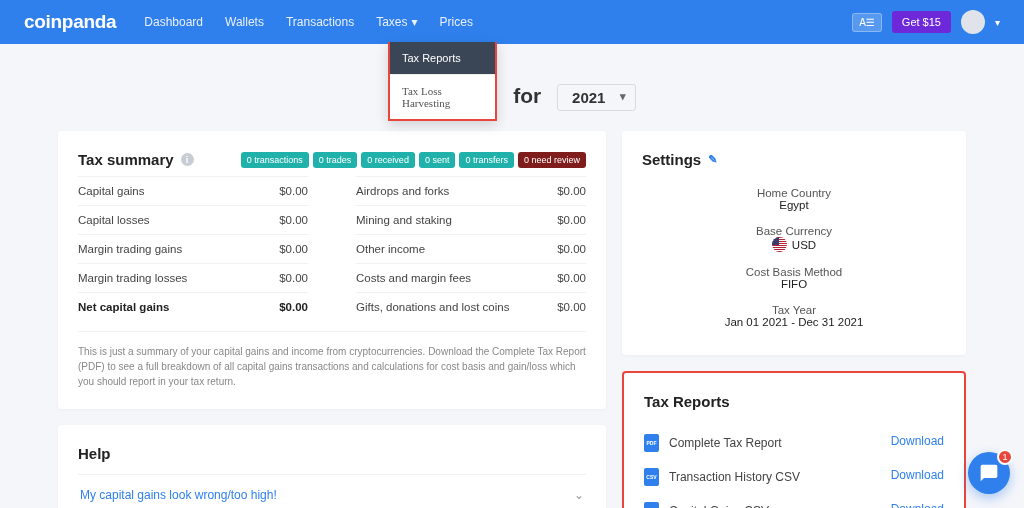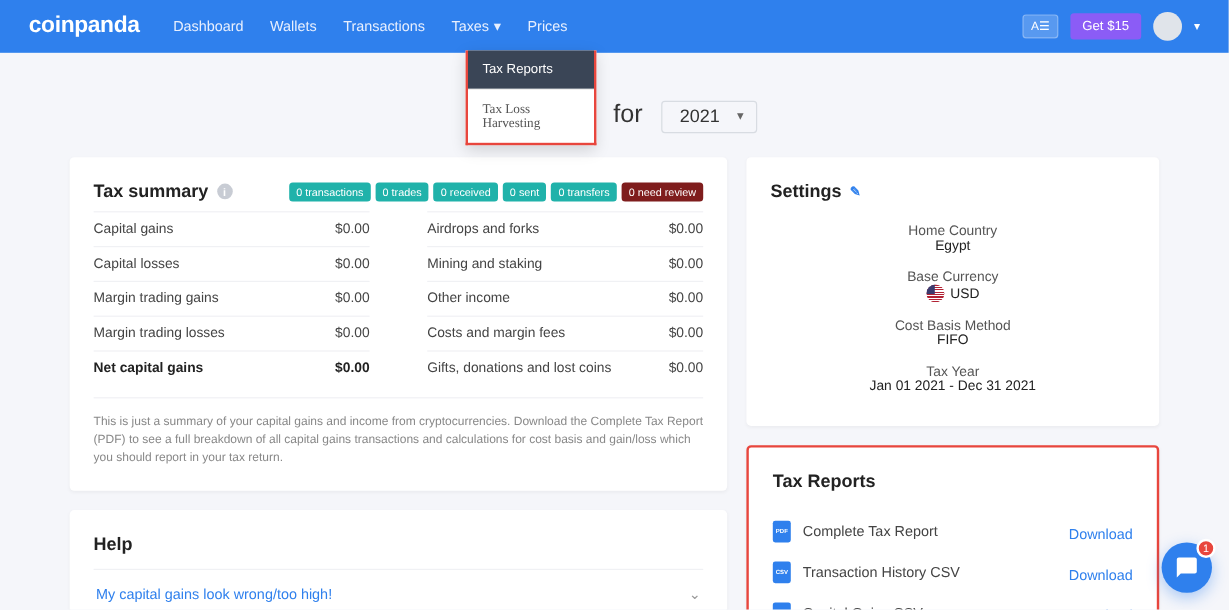--- a/index.html
+++ b/index.html
@@ -4,28 +4,28 @@
   <style>
     * { margin: 0; padding: 0; box-sizing: border-box; }
     body { font-family: -apple-system, BlinkMacSystemFont, 'Segoe UI', sans-serif; background: #f5f6fa; width: 1024px; height: 508px; overflow: hidden; position: relative; }
     .navbar { background: #2f80ed; height: 44px; display: flex; align-items: center; padding: 0 24px; justify-content: space-between; }
     .nav-left { display: flex; align-items: center; gap: 28px; }
     .logo { color: #fff; font-size: 19px; font-weight: 600; letter-spacing: -0.3px; }
     .nav-links { display: flex; gap: 22px; }
     .nav-link { color: #e8effe; font-size: 12px; cursor: pointer; display: flex; align-items: center; gap: 4px; }
     .nav-right { display: flex; align-items: center; gap: 10px; }
     .translate-btn { background: rgba(255,255,255,0.2); color: #fff; padding: 3px 6px; border-radius: 3px; font-size: 10px; cursor: pointer; border: 1px solid rgba(255,255,255,0.3);}
-    .get-btn { background: #8b5cf6; color: #fff; padding: 5px 10px; border-radius: 3px; font-size: 11px; cursor: pointer; font-weight: 500; }
+    .get-btn { background: #6d28d9; color: #fff; padding: 5px 10px; border-radius: 3px; font-size: 11px; cursor: pointer; font-weight: 500; }
     .avatar { width: 24px; height: 24px; border-radius: 50%; background: #e0e4ea; cursor: pointer; }
     .chev { color: #fff; font-size: 10px; cursor: pointer; }
     .dropdown { position: absolute; top: 42px; left: 388px; background: #fff; width: 109px; box-shadow: 0 4px 12px rgba(0,0,0,0.15); border: 2px solid #e8463d; border-top: none; z-index: 10; }
     .dropdown-item { padding: 10px 12px; font-size: 11px; cursor: pointer; }
     .dropdown-item.active { background: #3a4556; color: #fff; }
     .dropdown-item.inactive { color: #555; border-top: 1px solid #eee; font-family: Liberation Serif, serif; }
-    .page-title { text-align: center; margin-top: 40px; font-size: 21px; color: #333; font-weight: 400; }
+    .page-title { text-align: center; margin-top: 40px; font-size: 21px; color: #333; font-weight: 700; }
     .year-select { display: inline-block; border: 1px solid #d8dce2; padding: 4px 30px 4px 14px; margin-left: 10px; font-size: 15px; color: #333; position: relative; cursor: pointer; border-radius: 3px; }
     .year-select::after { content: '▾'; position: absolute; right: 10px; top: 5px; font-size: 11px; color: #666; }
     .content { display: flex; gap: 16px; padding: 20px 58px 0; }
     .left { flex: 1; display: flex; flex-direction: column; gap: 16px; }
     .right { width: 344px; display: flex; flex-direction: column; gap: 16px; }
     .card { background: #fff; border-radius: 4px; padding: 20px; box-shadow: 0 1px 3px rgba(0,0,0,0.04); }
     .card-header { display: flex; align-items: center; justify-content: space-between; margin-bottom: 8px; }
     .card-title { font-size: 15px; font-weight: 600; color: #222; display: flex; align-items: center; gap: 7px; }
     .info-icon { width: 13px; height: 13px; border-radius: 50%; background: #c8ccd4; color: #fff; font-size: 9px; display: flex; align-items: center; justify-content: center; font-weight: bold; }
     .edit-icon { color: #2f80ed; font-size: 11px; cursor: pointer; }
@@ -36,21 +36,21 @@
     .summary-col { flex: 1; }
     .summary-row { display: flex; justify-content: space-between; padding: 8px 0; font-size: 11.5px; color: #444; border-top: 1px solid #f0f1f4; }
     .summary-row.bold { font-weight: 600; color: #222;}
     .note { font-size: 10px; color: #888; line-height: 1.5; margin-top: 10px; border-top: 1px solid #f0f1f4; padding-top: 12px;}
     .settings-row { display: flex; justify-content: space-between; align-items: center; padding: 7px 0; font-size: 11.5px; color: #555; flex-direction: column; }
     .settings-row .val { color: #222; font-weight: 500; display: flex; align-items: center; gap: 5px; }
     .flag { width: 15px; height: 15px; border-radius: 50%; background: linear-gradient(180deg, #fff 0%, #fff 46%, #b22234 46%, #b22234 54%, #fff 54%, #fff 100%); position:relative; overflow:hidden; }
     .flag::after{content:'';position:absolute;inset:0;background:repeating-linear-gradient(180deg,#b22234 0 1px,#fff 1px 2px);}
     .flag::before{content:'';position:absolute;top:0;left:0;width:7px;height:8px;background:#3c3b6e;z-index:1;}
     .reports-card { border: 2px solid #e8463d; }
-    .report-row { display: flex; align-items: flex-end; justify-content: space-between; padding: 8px 0; font-size: 12px; color: #444; }
+    .report-row { display: flex; align-items: flex-start; justify-content: space-between; padding: 8px 0; font-size: 12px; color: #444; }
     .report-left { display: flex; align-items: center; gap: 10px; }
     .file-icon { width: 15px; height: 18px; border-radius: 2px; display: flex; align-items: center; justify-content: center; font-size: 5px; color: #fff; font-weight: bold; }
     .file-icon.pdf { background: #2f80ed; }
     .file-icon.csv { background: #2f80ed; }
     .dl-link { color: #2f80ed; font-size: 12px; cursor: pointer; }
     .help-card { padding-bottom: 8px; }
     .accordion { display: flex; justify-content: space-between; align-items: center; padding: 13px 2px; font-size: 12px; color: #2f80ed; cursor: pointer; border-top: 1px solid #f0f1f4;}
     .accordion .chev2 { color: #999; font-size: 12px;}
     .chat-btn { position: absolute; bottom: 14px; right: 14px; width: 42px; height: 42px; border-radius: 50%; background: #2f80ed; display: flex; align-items: center; justify-content: center; cursor: pointer; box-shadow: 0 4px 12px rgba(47,128,237,0.4); }
     .chat-badge { position: absolute; top: -3px; right: -3px; width: 16px; height: 16px; border-radius: 50%; background: #e8463d; color: #fff; font-size: 9px; display: flex; align-items: center; justify-content: center; border: 2px solid #fff;}

